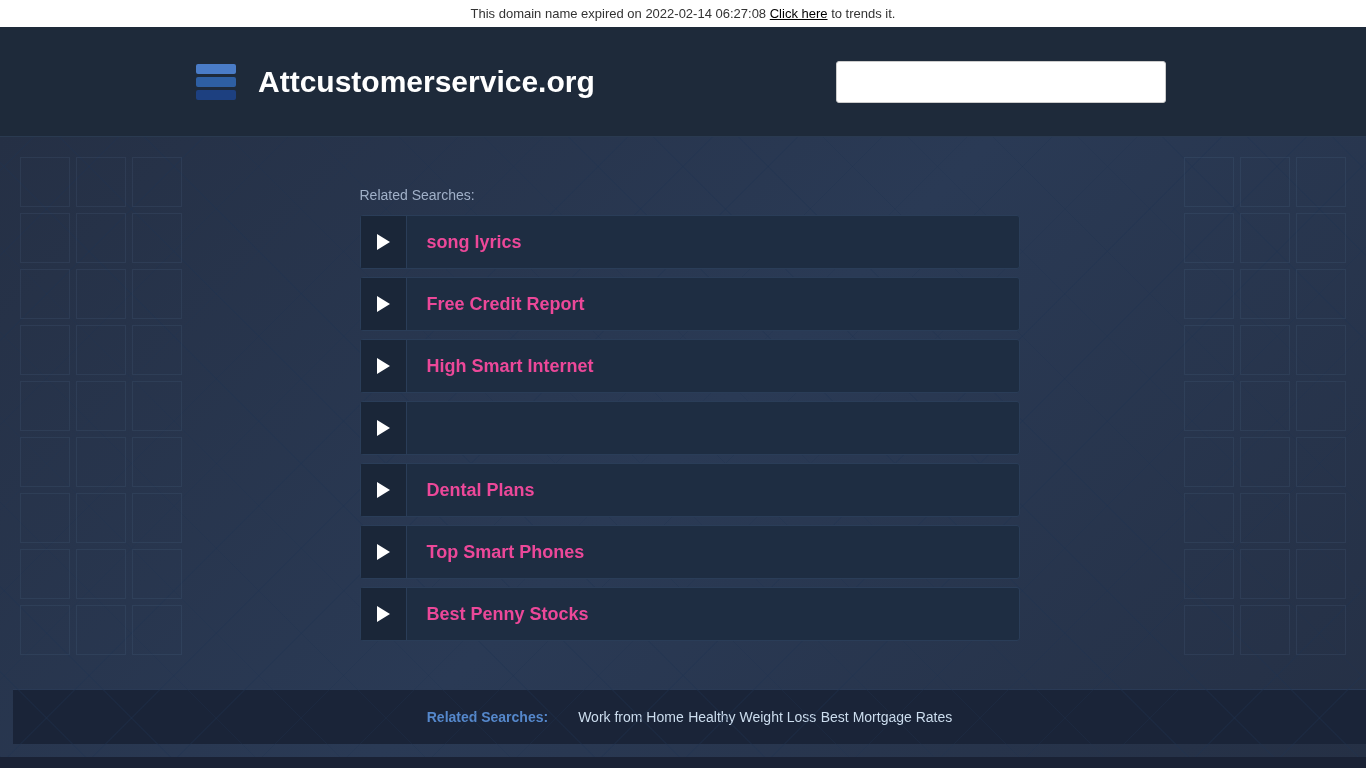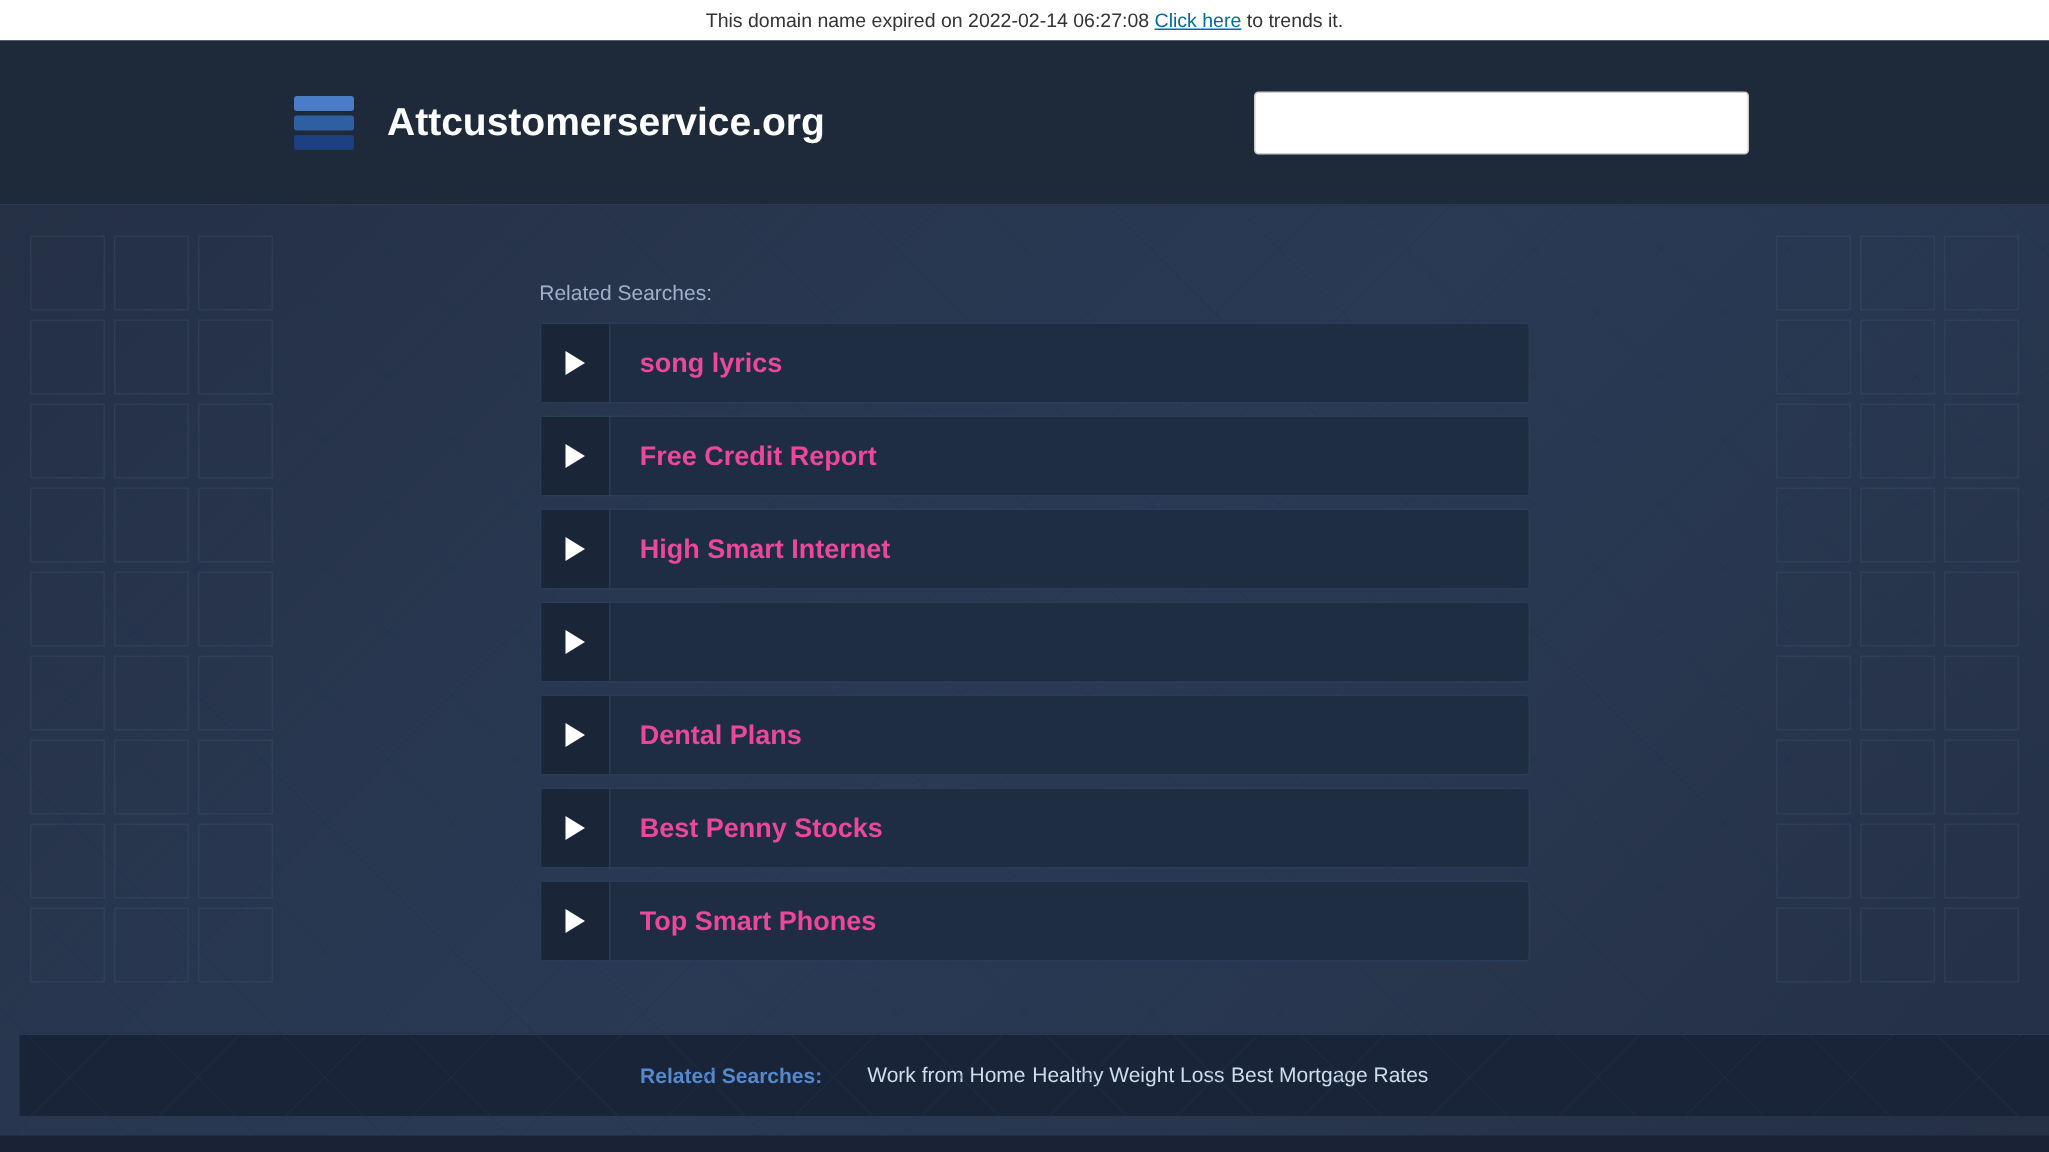--- a/index.html
+++ b/index.html
@@ -14,21 +14,21 @@
     
     #top-banner {
       background-color: #ffffff;
       width: 100%;
       text-align: center;
       padding: 6px 0;
       font-size: 13px;
       color: #333;
     }
     #top-banner a {
-      color: #0369a1;
+      color: #000000;
       text-decoration: underline;
     }
 
     
     #header {
       background-color: #1e2a3a;
       width: 100%;
       height: 110px;
       display: flex;
       align-items: center;
@@ -48,21 +48,21 @@
       height: 52px;
       display: flex;
       flex-direction: column;
       gap: 4px;
       align-items: center;
       justify-content: center;
     }
 
     #site-title {
       color: #ffffff;
-      font-size: 26px;
+      font-size: 30px;
       font-weight: bold;
     }
 
     #search-box {
       width: 330px;
       height: 42px;
       background-color: #ffffff;
       border: 1px solid #ccc;
       border-radius: 3px;
     }
@@ -299,27 +299,27 @@
         <a class="search-item" href="#">
           <div class="search-item-arrow">
             <div class="arrow-triangle"></div>
           </div>
           <div class="search-item-text">Dental Plans</div>
         </a>
         <a class="search-item" href="#">
           <div class="search-item-arrow">
             <div class="arrow-triangle"></div>
           </div>
+          <div class="search-item-text">Top Smart Phones</div>
+        </a>
+        <a class="search-item" href="#">
+          <div class="search-item-arrow">
+            <div class="arrow-triangle"></div>
+          </div>
           <div class="search-item-text">Best Penny Stocks</div>
-        </a>
-        <a class="search-item" href="#">
-          <div class="search-item-arrow">
-            <div class="arrow-triangle"></div>
-          </div>
-          <div class="search-item-text">Top Smart Phones</div>
         </a>
       </div>
   </div>
 
   <div id="footer-bar">
     <span id="footer-related-label">Related Searches:</span>
     <div id="footer-links"><a class="footer-link" href="#">Work from Home</a><span>  </span><a class="footer-link" href="#">Healthy Weight Loss</a><span>  </span><a class="footer-link" href="#">Best Mortgage Rates</a></div>
   </div>
 
 </div>

